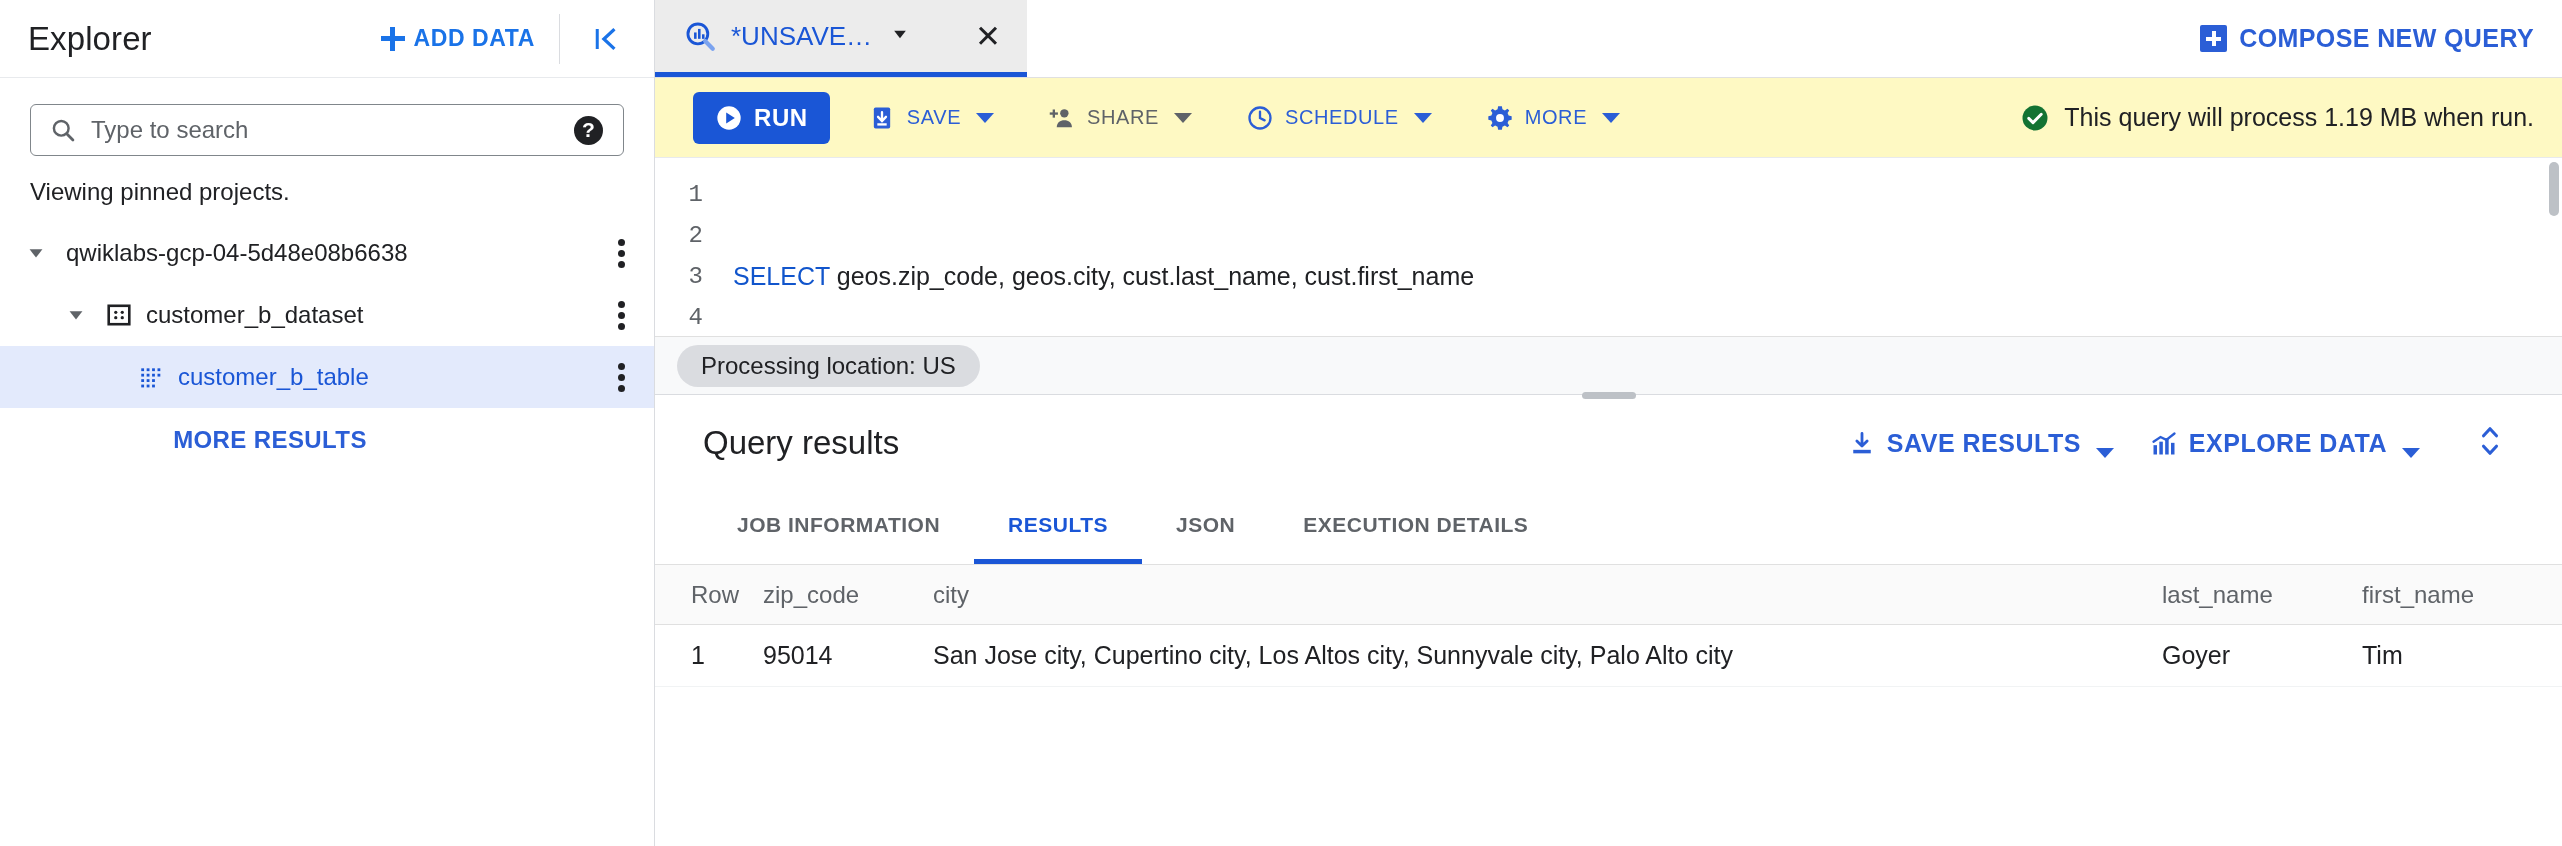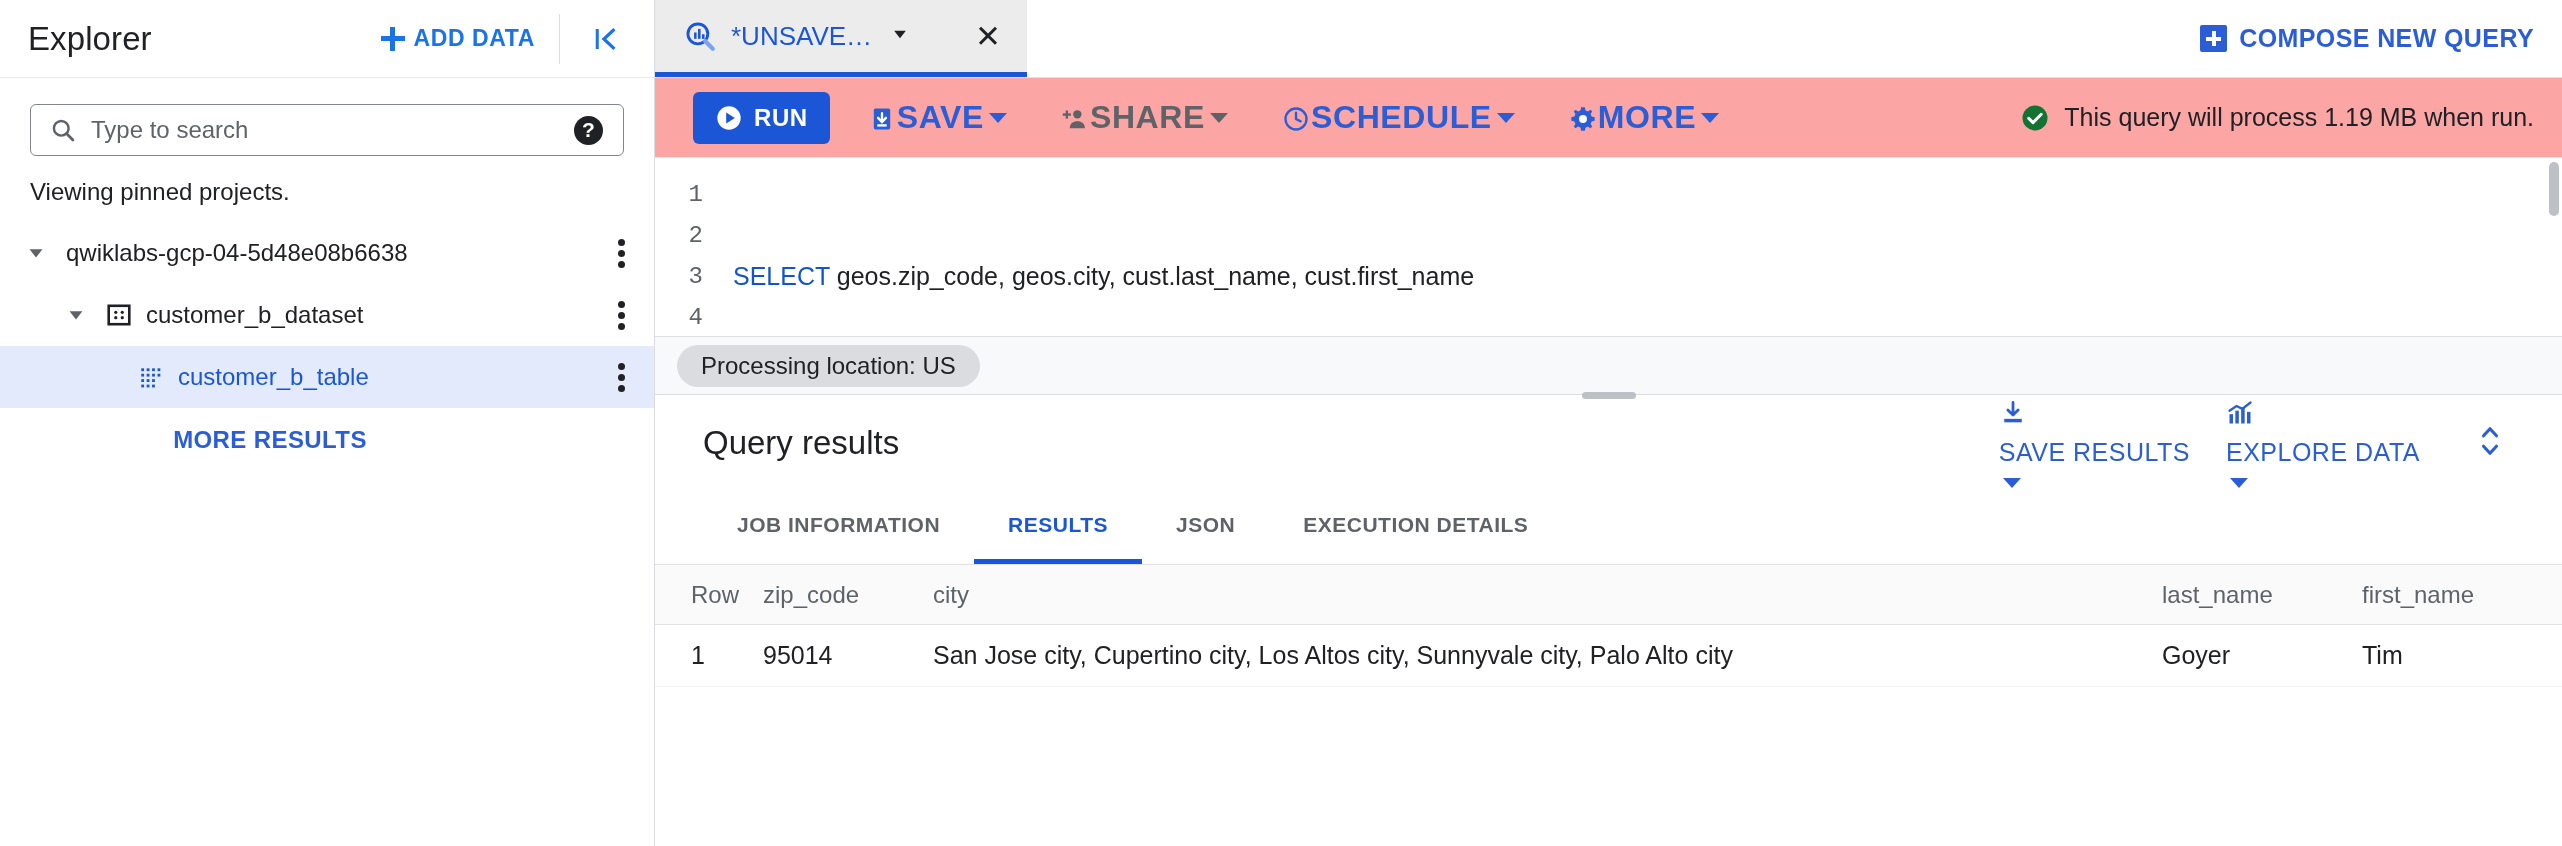--- a/index.html
+++ b/index.html
@@ -102,21 +102,21 @@
   }
   .kebab i { width: 7px; height: 7px; border-radius: 50%; background: #202124; display: block; }
   .more-results {
     padding: 18px 0 0 0; text-align: center;
     font-size: 24px; font-weight: 600; color: #2b5ed6;
     letter-spacing: 0.4px; cursor: pointer;
     width: 420px; margin-left: 60px;
   }
 
   
-  .main { flex: 1; height: 846px; display: flex; flex-direction: column; background: #fca5a5; }
+  .main { flex: 1; height: 846px; display: flex; flex-direction: column; background: #fef9c3; }
 
   .tabstrip {
     height: 78px; flex: 0 0 78px;
     display: flex; align-items: stretch;
     border-bottom: 1px solid #e0e0e0;
     background: #fff;
   }
   .qtab {
     width: 372px; background: #ececec;
     display: flex; align-items: center; gap: 14px;
@@ -159,23 +159,23 @@
   }
   .run-btn {
     background: #1a56d6; color: #fff;
     height: 52px; border-radius: 6px;
     display: flex; align-items: center; gap: 11px;
     padding: 0 22px; font-size: 24px; font-weight: 600;
     letter-spacing: 0.6px; cursor: pointer;
   }
   .play-ic { width: 28px; height: 28px; flex: 0 0 28px; }
   .tb-btn {
-    display: flex; align-items: center; gap: 1px;
+    display: flex; align-items: center; gap: 11px;
     padding: 0 16px; height: 52px; cursor: pointer;
-    font-size: 32px; font-weight: 700; letter-spacing: 0.6px;
+    font-size: 20px; font-weight: 400; letter-spacing: 0.6px;
     color: #2b5ed6; margin-left: 22px;
   }
   .tb-btn.grey { color: #5f6368; }
   .tb-ic { width: 28px; height: 28px; flex: 0 0 28px; }
   .tb-caret { width: 0; height: 0; border-left: 9px solid transparent;
     border-right: 9px solid transparent; border-top: 10px solid currentColor;
     margin-left: 4px; }
   .tb-btn.grey .tb-caret { border-top-color: #5f6368; }
   .process-note {
     margin-left: auto; display: flex; align-items: center; gap: 14px;
@@ -235,23 +235,23 @@
     background: #fff; border-top: 1px solid #dadce0;
   }
   .results-header {
     height: 96px; flex: 0 0 96px;
     display: flex; align-items: center;
     padding: 0 34px 0 48px;
   }
   .results-title { font-size: 33px; color: #202124; }
   .rh-actions { margin-left: auto; display: flex; align-items: center; }
   .rh-btn {
-    display: flex; align-items: flex-start; gap: 11px;
-    color: #2b5ed6; font-size: 25px; font-weight: 400;
-    letter-spacing: 0.5px; cursor: pointer; padding: 0 18px; flex-direction: column;
+    display: flex; align-items: flex-end; gap: 11px;
+    color: #2b5ed6; font-size: 25px; font-weight: 700;
+    letter-spacing: 0.5px; cursor: pointer; padding: 0 18px;
   }
   .expand-btn { padding: 0 22px 0 36px; cursor: pointer; color: #2b5ed6; }
 
   .rtabs {
     height: 74px; flex: 0 0 74px;
     display: flex; align-items: stretch;
     padding-left: 48px; border-bottom: 1px solid #e0e0e0;
   }
   .rtab {
     display: flex; align-items: center; padding: 0 34px;

